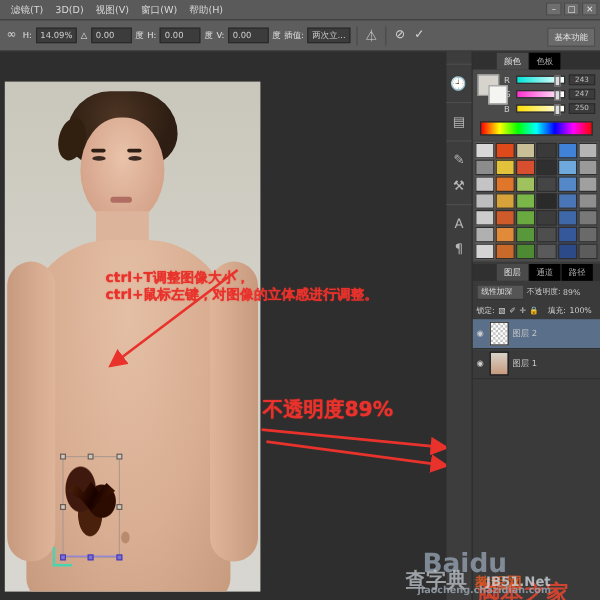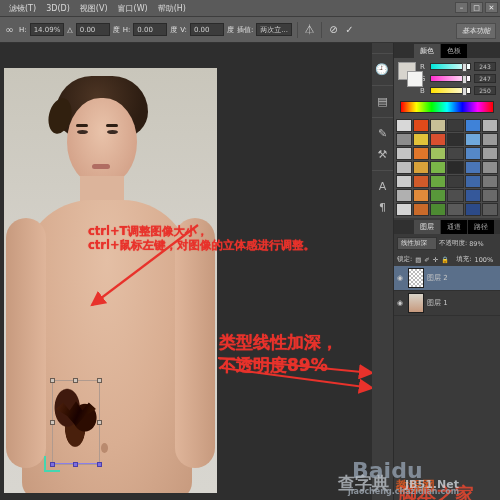--- a/index.html
+++ b/index.html
@@ -31,21 +31,21 @@
   .optbar .fld{
     background:#3c3c3c;border:1px solid #2a2a2a;color:#cfcfcf;
     height:13px;line-height:12px;font-size:7px;padding:0 3px;min-width:34px;
     text-align:left;
   }
   .optbar .sep{width:1px;height:16px;background:#4a4a4a;margin:0 2px;}
   .icobtn{width:13px;height:13px;display:inline-flex;align-items:center;justify-content:center;
     font-size:10px;color:#d6d6d6;}
   .basic{
     position:absolute;right:4px;top:6px;background:#6a6a6a;border:1px solid #4d4d4d;
-    font-size:7px;color:#e4e4e4;padding:2px 5px;font-style:italic;
+    font-size:7px;color:#e4e4e4;padding:2px 5px;
   }
   
   .workarea{
     position:absolute;left:0;top:43px;width:372px;height:457px;background:#2e2e2e;
   }
   .photo{
     position:absolute;left:4px;top:25px;width:213px;height:425px;overflow:hidden;
     background:linear-gradient(180deg,#c9c6bb 0%,#d3d0c8 40%,#d8d6d0 100%);
   }
   .hair{position:absolute;left:52px;top:8px;width:92px;height:62px;border-radius:46px 46px 34px 34px;
@@ -129,21 +129,21 @@
   .thumb{width:16px;height:20px;border:1px solid #1e1e1e;background:#e9e9e9;}
   .checker{background-image:linear-gradient(45deg,#bbb 25%,transparent 25%),
     linear-gradient(-45deg,#bbb 25%,transparent 25%),
     linear-gradient(45deg,transparent 75%,#bbb 75%),
     linear-gradient(-45deg,transparent 75%,#bbb 75%);
     background-size:4px 4px;background-position:0 0,0 2px,2px -2px,-2px 0;background-color:#fff;}
   .eye{font-size:7px;color:#ccc;width:8px;}
   .modeline{display:flex;align-items:center;gap:2px;padding:3px;}
   .modesel{background:#555;border:1px solid #333;font-size:6.5px;color:#ddd;
     padding:1px 3px;min-width:40px;}
-  .lockline{display:flex;align-items:flex-end;gap:3px;padding:2px 3px;font-size:6.5px;color:#cfcfcf;}
+  .lockline{display:flex;align-items:flex-start;gap:3px;padding:2px 3px;font-size:6.5px;color:#cfcfcf;}
   .minibar{display:flex;gap:4px;padding:2px 4px;font-size:8px;color:#c0c0c0;
     border-bottom:1px solid #2f2f2f;}
   
   .wm{position:absolute;font-weight:bold;pointer-events:none;}
   #wm-baidu{left:352px;top:458px;font-size:22px;color:#8e9aa8;opacity:.85;}
   #wm-jb{left:398px;top:482px;font-size:19px;color:#e0462f;opacity:.9;}
   #wm-czd{left:338px;top:472px;font-size:17px;color:#b9bfc6;opacity:.8;}
   #wm-jc{left:348px;top:487px;font-size:8px;color:#9aa3ad;opacity:.85;}
   #wm-jb2{left:396px;top:477px;font-size:13px;color:#e05a22;opacity:.85;}
   #wm-url{left:405px;top:478px;font-size:11px;color:#cfd5db;opacity:.8;}
@@ -218,21 +218,20 @@
       <span class="hh"></span>
     </div>
   </div>
 
   <div class="anno" id="anno1">
     <div>ctrl+T调整图像大小，</div>
     <div>ctrl+鼠标左键，对图像的立体感进行调整。</div>
   </div>
 
   <div class="anno" id="anno2">
-    <div>类型线性加深，</div>
     <div>不透明度89%</div>
   </div>
 
   <svg style="position:absolute;left:0;top:0;width:372px;height:457px;pointer-events:none">
     <defs>
       <marker id="ah" markerWidth="7" markerHeight="7" refX="6" refY="3.5" orient="auto">
         <polygon points="0 0, 7 3.5, 0 7" fill="#e8322b"></polygon>
       </marker>
     </defs>
     <line x1="198" y1="182" x2="92" y2="262" stroke="#e8322b" stroke-width="2.2" marker-end="url(#ah)"></line>

